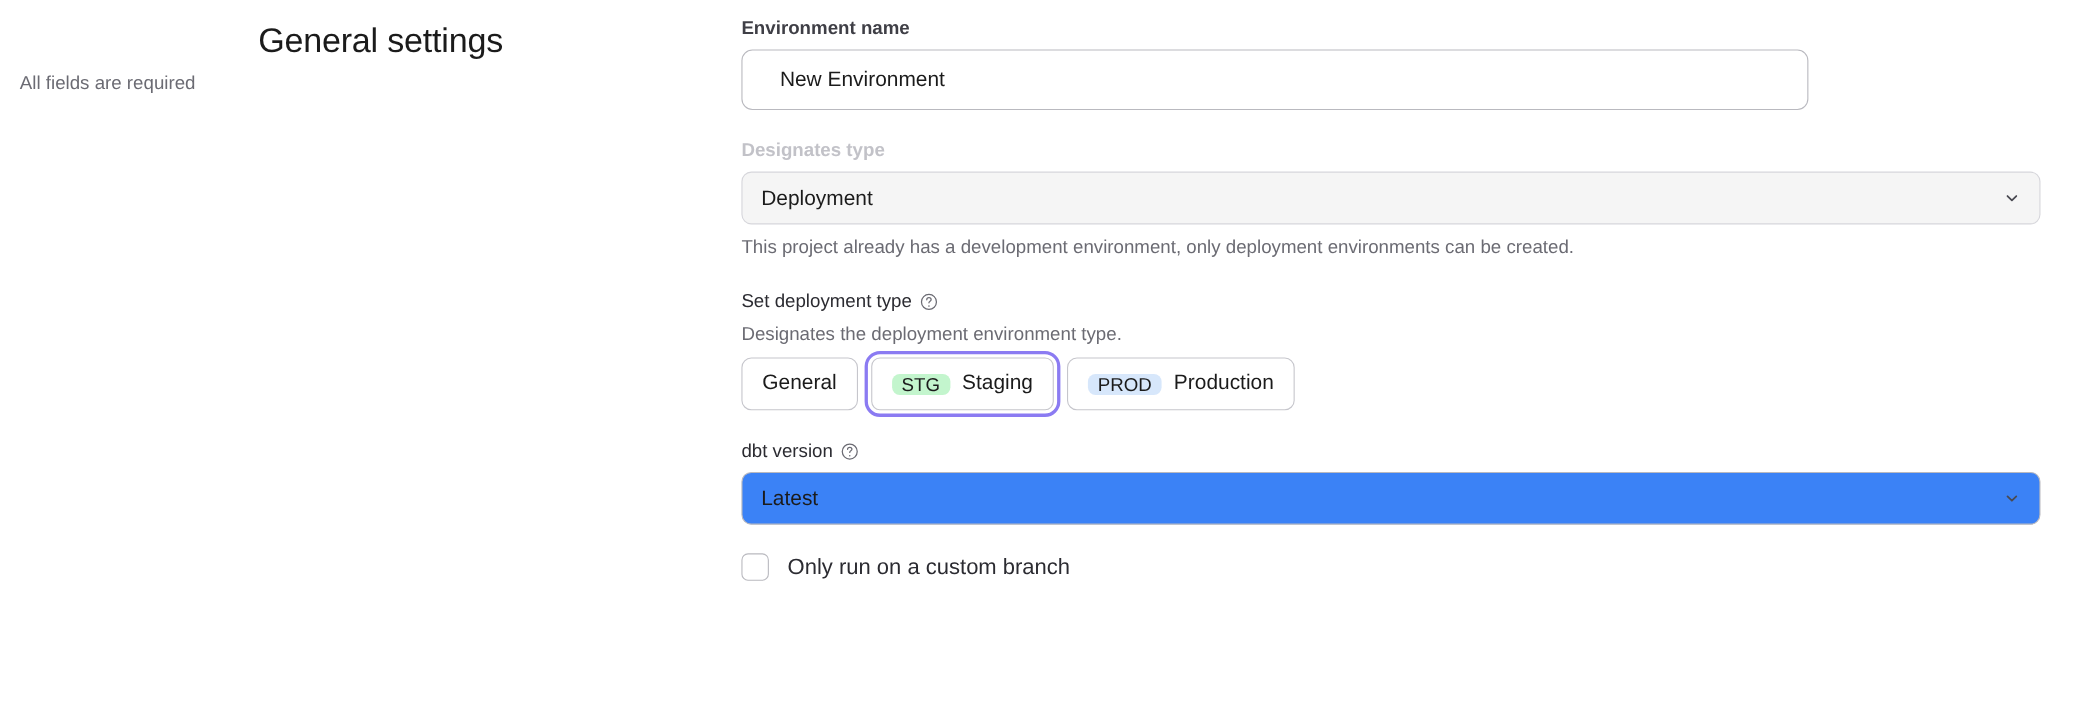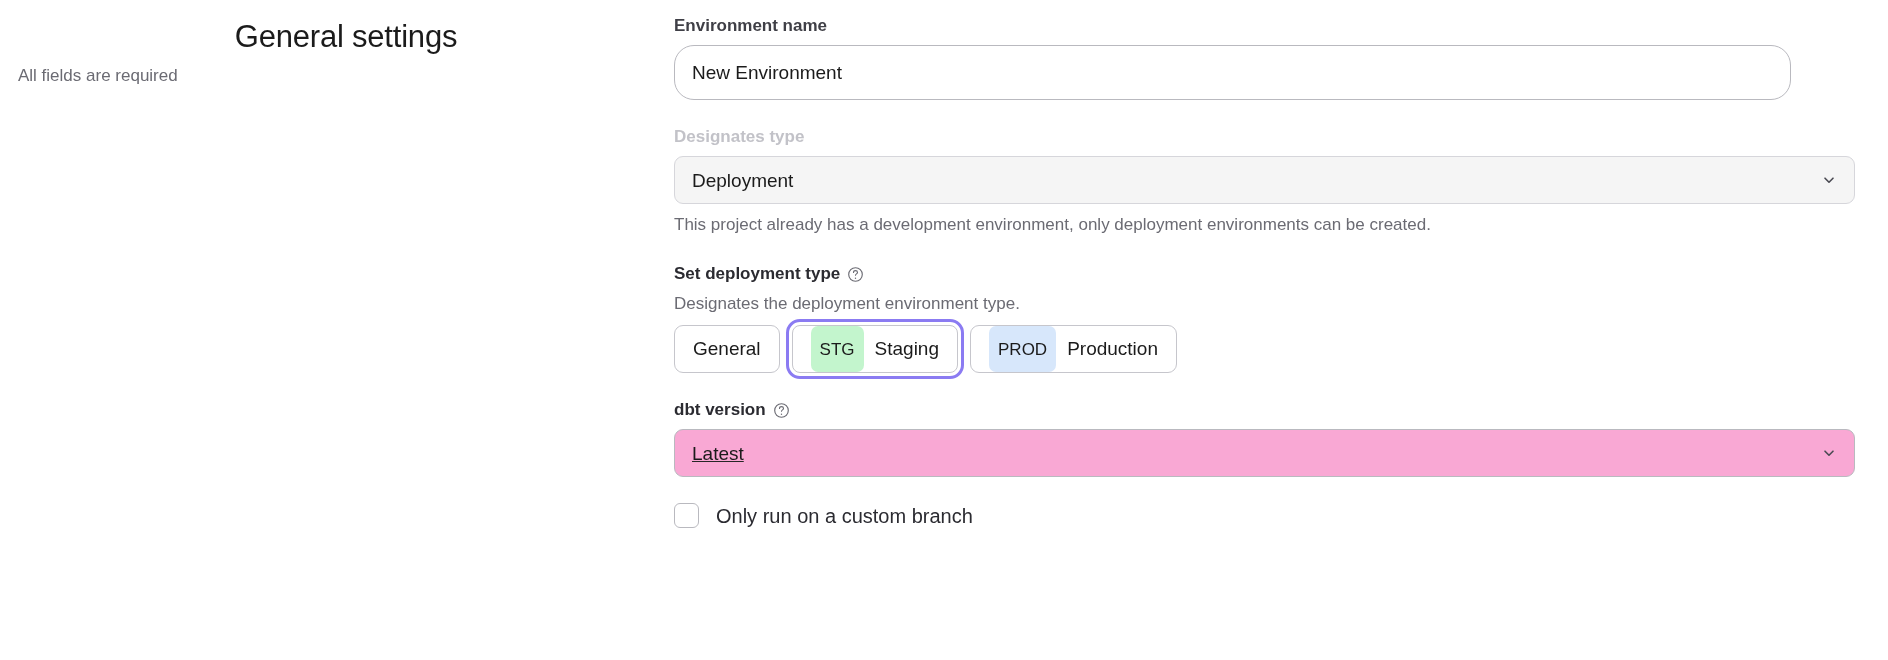--- a/index.html
+++ b/index.html
@@ -59,69 +59,68 @@
     font-size: 17px;
     line-height: 24px;
     color: #3f3f46;
     font-weight: 700;
     display: flex;
     align-items: center;
     gap: 7px;
   }
   .field-label.disabled { color: #c2c2c8; }
   .field-label.strong {
-    font-weight: 700;
+    font-weight: 400;
     color: #2b2b31;
     font-size: 17px;
   }
 
   .help-icon {
     width: 17px;
     height: 17px;
     display: inline-block;
     flex: 0 0 17px;
     color: #6b6b73;
   }
   .help-icon svg { display: block; }
 
   
   .text-input {
     margin-top: 7px;
-    width: 1117px;
+    width: 970px;
     height: 55px;
     border: 1px solid #b9b9bf;
-    border-radius: 20px;
+    border-radius: 10px;
     background: #ffffff;
     font-family: "Liberation Sans", sans-serif;
     font-size: 19px;
     color: #1b1b1b;
-    padding: 0 17px;
+    padding: 0 34px;
     outline: none;
   }
   .text-input::placeholder { color: #9a9aa2; }
 
   
   .select-ctl {
     margin-top: 7px;
     width: 1181px;
     height: 48px;
     border: 1px solid #d6d6db;
     border-radius: 9px;
     background: #f5f5f5;
     display: flex;
     align-items: center;
     padding: 0 17px;
     position: relative;
     cursor: default;
   }
   .select-ctl.enabled {
-    background: #f9a8d4;
+    background: #3b82f6;
     border-color: #b9b9bf;
     cursor: pointer;
-    text-decoration: underline;
   }
   .select-value {
     font-size: 19px;
     color: #1b1b1b;
     line-height: 1;
   }
   .chevron {
     position: absolute;
     right: 17px;
     top: 50%;
@@ -172,21 +171,21 @@
   }
   .option-btn.selected {
     outline: 3px solid #8b7bf2;
     outline-offset: 3px;
     border-radius: 8px;
   }
   .badge {
     display: inline-flex;
     align-items: center;
     justify-content: center;
-    height: 46px;
+    height: 19px;
     padding: 0 9px;
     border-radius: 7px;
     font-size: 17px;
     font-weight: 400;
     color: #1b1b1b;
     line-height: 1;
   }
   .badge-stg { background: #c3f5cd; }
   .badge-prod { background: #d7e7fb; }
 

